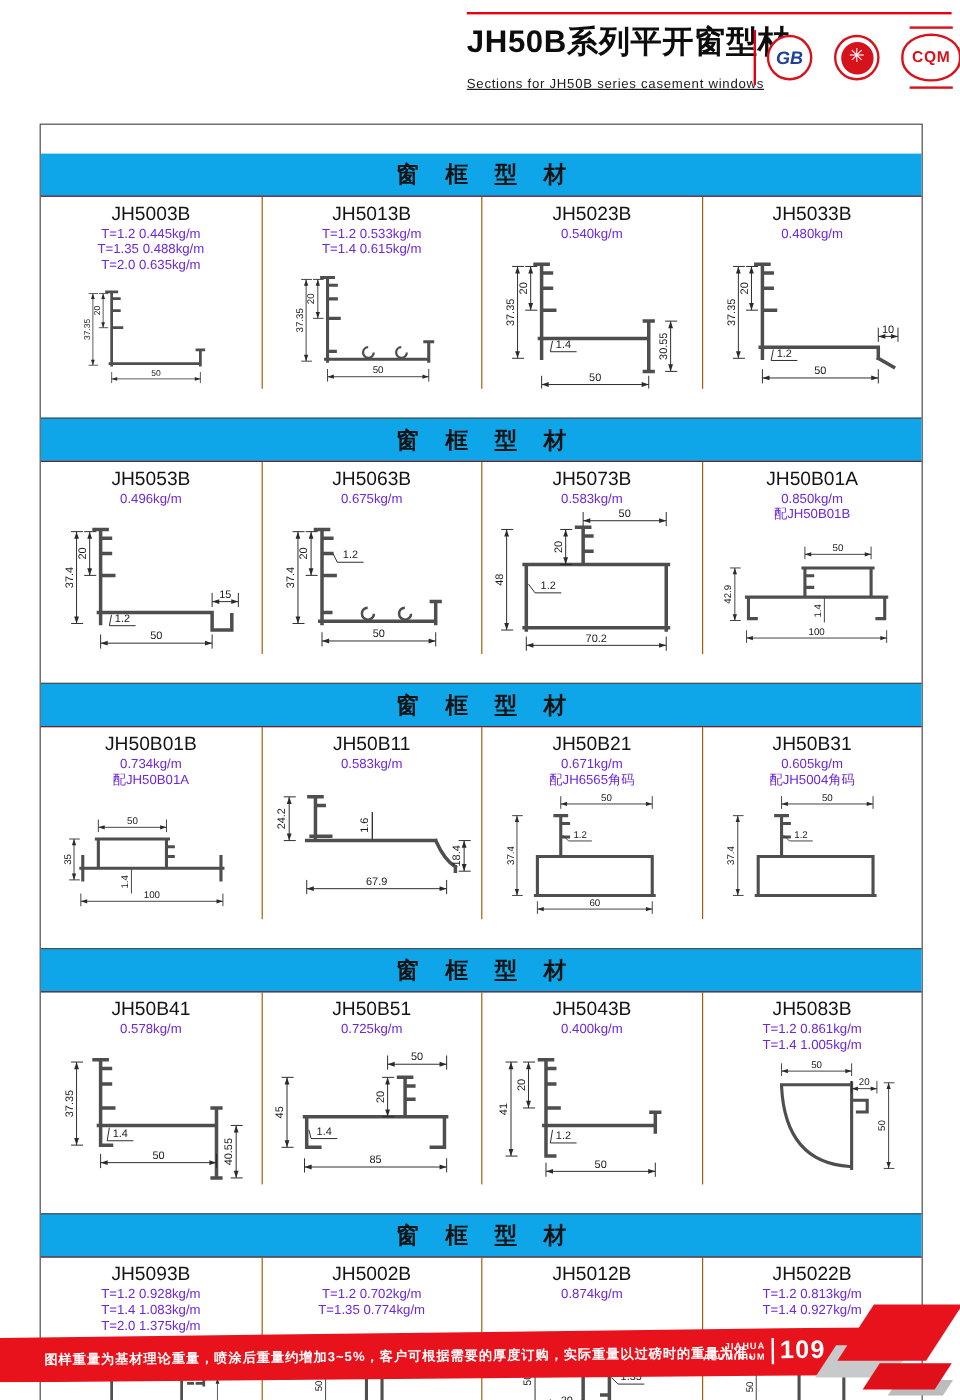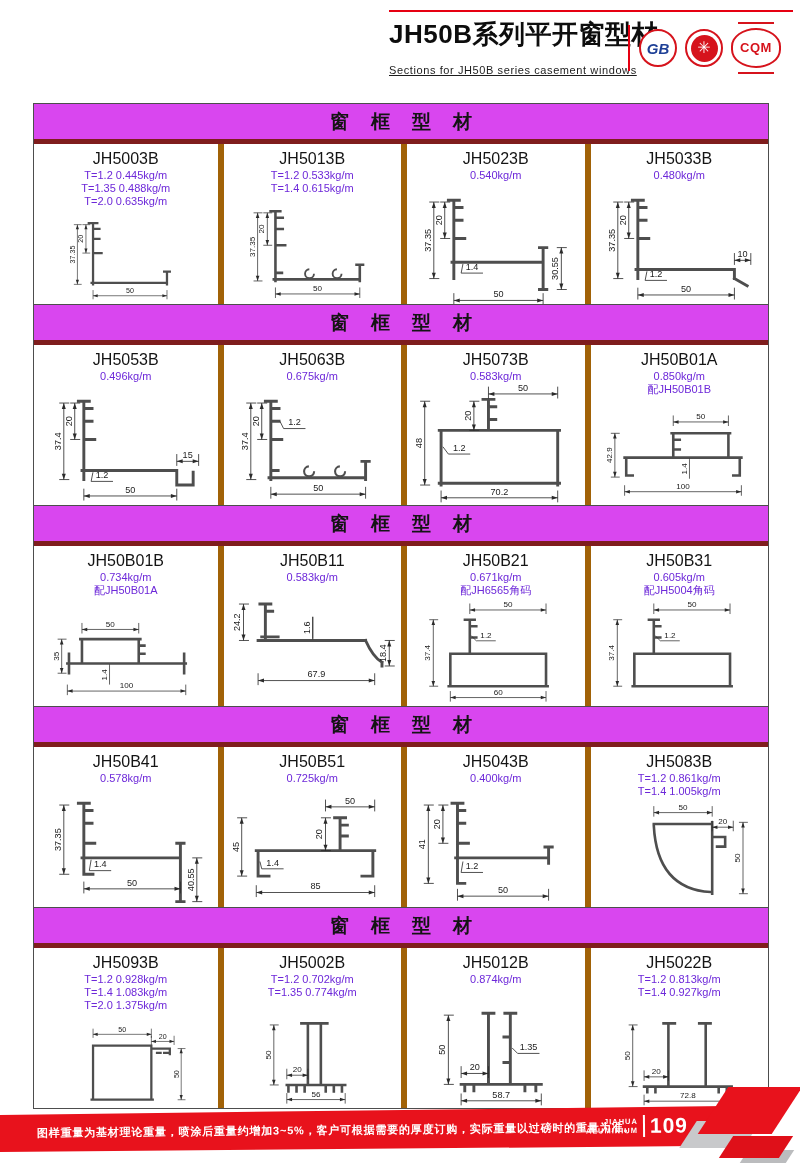--- a/index.html
+++ b/index.html
@@ -5,39 +5,39 @@
   html,body{margin:0;padding:0;background:#fff;}
   .page{position:relative;width:800px;height:1167px;background:#ffffff;overflow:hidden;
         font-family:"Liberation Sans",sans-serif;color:#111;}
   
   .topline{position:absolute;left:389px;top:10px;width:404px;height:2px;background:#e60012;}
   .hdr{position:absolute;left:389px;top:19px;width:404px;height:58px;display:flex;align-items:center;}
   .titles{width:236px;}
   .title{font-size:26px;font-weight:bold;letter-spacing:.5px;line-height:1.1;margin:0;color:#0d0d0d;white-space:nowrap;}
   .subtitle{font-size:11px;color:#1c1c1c;letter-spacing:.6px;margin-top:15px;white-space:nowrap;text-decoration:underline;}
   .vdiv{width:2px;height:46px;background:#e60012;margin:0 9px 0 3px;flex:0 0 auto;}
-  .logos{display:flex;align-items:center;gap:8px;}
+  .logos{display:flex;align-items:center;gap:18px;}
   .logo{flex:0 0 auto;display:flex;align-items:center;justify-content:center;
         border:2px solid #d6131c;border-radius:50%;background:#fff;box-sizing:border-box;}
   .logo.gb{width:38px;height:38px;}
   .logo.gb span{color:#1d3f96;font-style:italic;font-weight:bold;font-size:15px;}
   .logo.star{width:38px;height:38px;}
   .logo.star .disc{width:27px;height:27px;border-radius:50%;background:#d6131c;display:flex;align-items:center;justify-content:center;}
   .logo.star .disc span{color:#fff;font-size:16px;line-height:1;}
   .logo.cqm{width:50px;height:40px;border-radius:50% / 46%;}
   .logo.cqm span{color:#d6131c;font-weight:bold;font-size:13px;letter-spacing:.5px;
                  border-top:2px solid #d6131c;border-bottom:2px solid #d6131c;padding:16px 2px;line-height:1.25;}
   
   .catalog{position:absolute;left:33px;top:103px;width:736px;border:1px solid #4d4d4d;box-sizing:border-box;}
-  .sec-hdr{height:35px;background:#d946ef;border-top:1px solid #4d4d4d;border-bottom:5px solid #7f1d1d;
+  .sec-hdr{height:35px;background:#0ea5e9;border-top:1px solid #4d4d4d;border-bottom:1px solid #7f1d1d;
            display:flex;align-items:center;justify-content:center;font-size:19px;font-weight:bold;
-           color:#141414;letter-spacing:22px;text-indent:22px;}
+           color:#141414;letter-spacing:22px;text-indent:22px;margin-top:24px;}
   .section:first-child .sec-hdr{border-top:none;}
   .sec-body{display:grid;grid-template-columns:repeat(4,1fr);height:160px;}
-  .cell{border-left:6px solid #a16207;display:flex;flex-direction:column;align-items:center;
+  .cell{border-left:1px solid #a16207;display:flex;flex-direction:column;align-items:center;
         padding-top:5px;box-sizing:border-box;overflow:hidden;min-width:0;}
   .cell:first-child{border-left:none;}
   .code{font-size:16px;line-height:1.22;color:#141414;white-space:nowrap;}
   .spec,.note{font-size:11px;line-height:1.22;color:#6d28d9;white-space:nowrap;}
   svg.draw{flex:1 1 auto;width:100%;min-height:0;display:block;}
   
   .fband{position:absolute;left:0;top:1106px;width:744px;height:46px;background:#e8121c;z-index:1;
          clip-path:polygon(0 9px,726px 0,697px 40px,0 46px);}
   .para{position:absolute;transform:skewX(-33deg);}
   .p-gray1{left:688px;top:1121px;width:64px;height:27px;background:#c8c9cb;z-index:2;}

